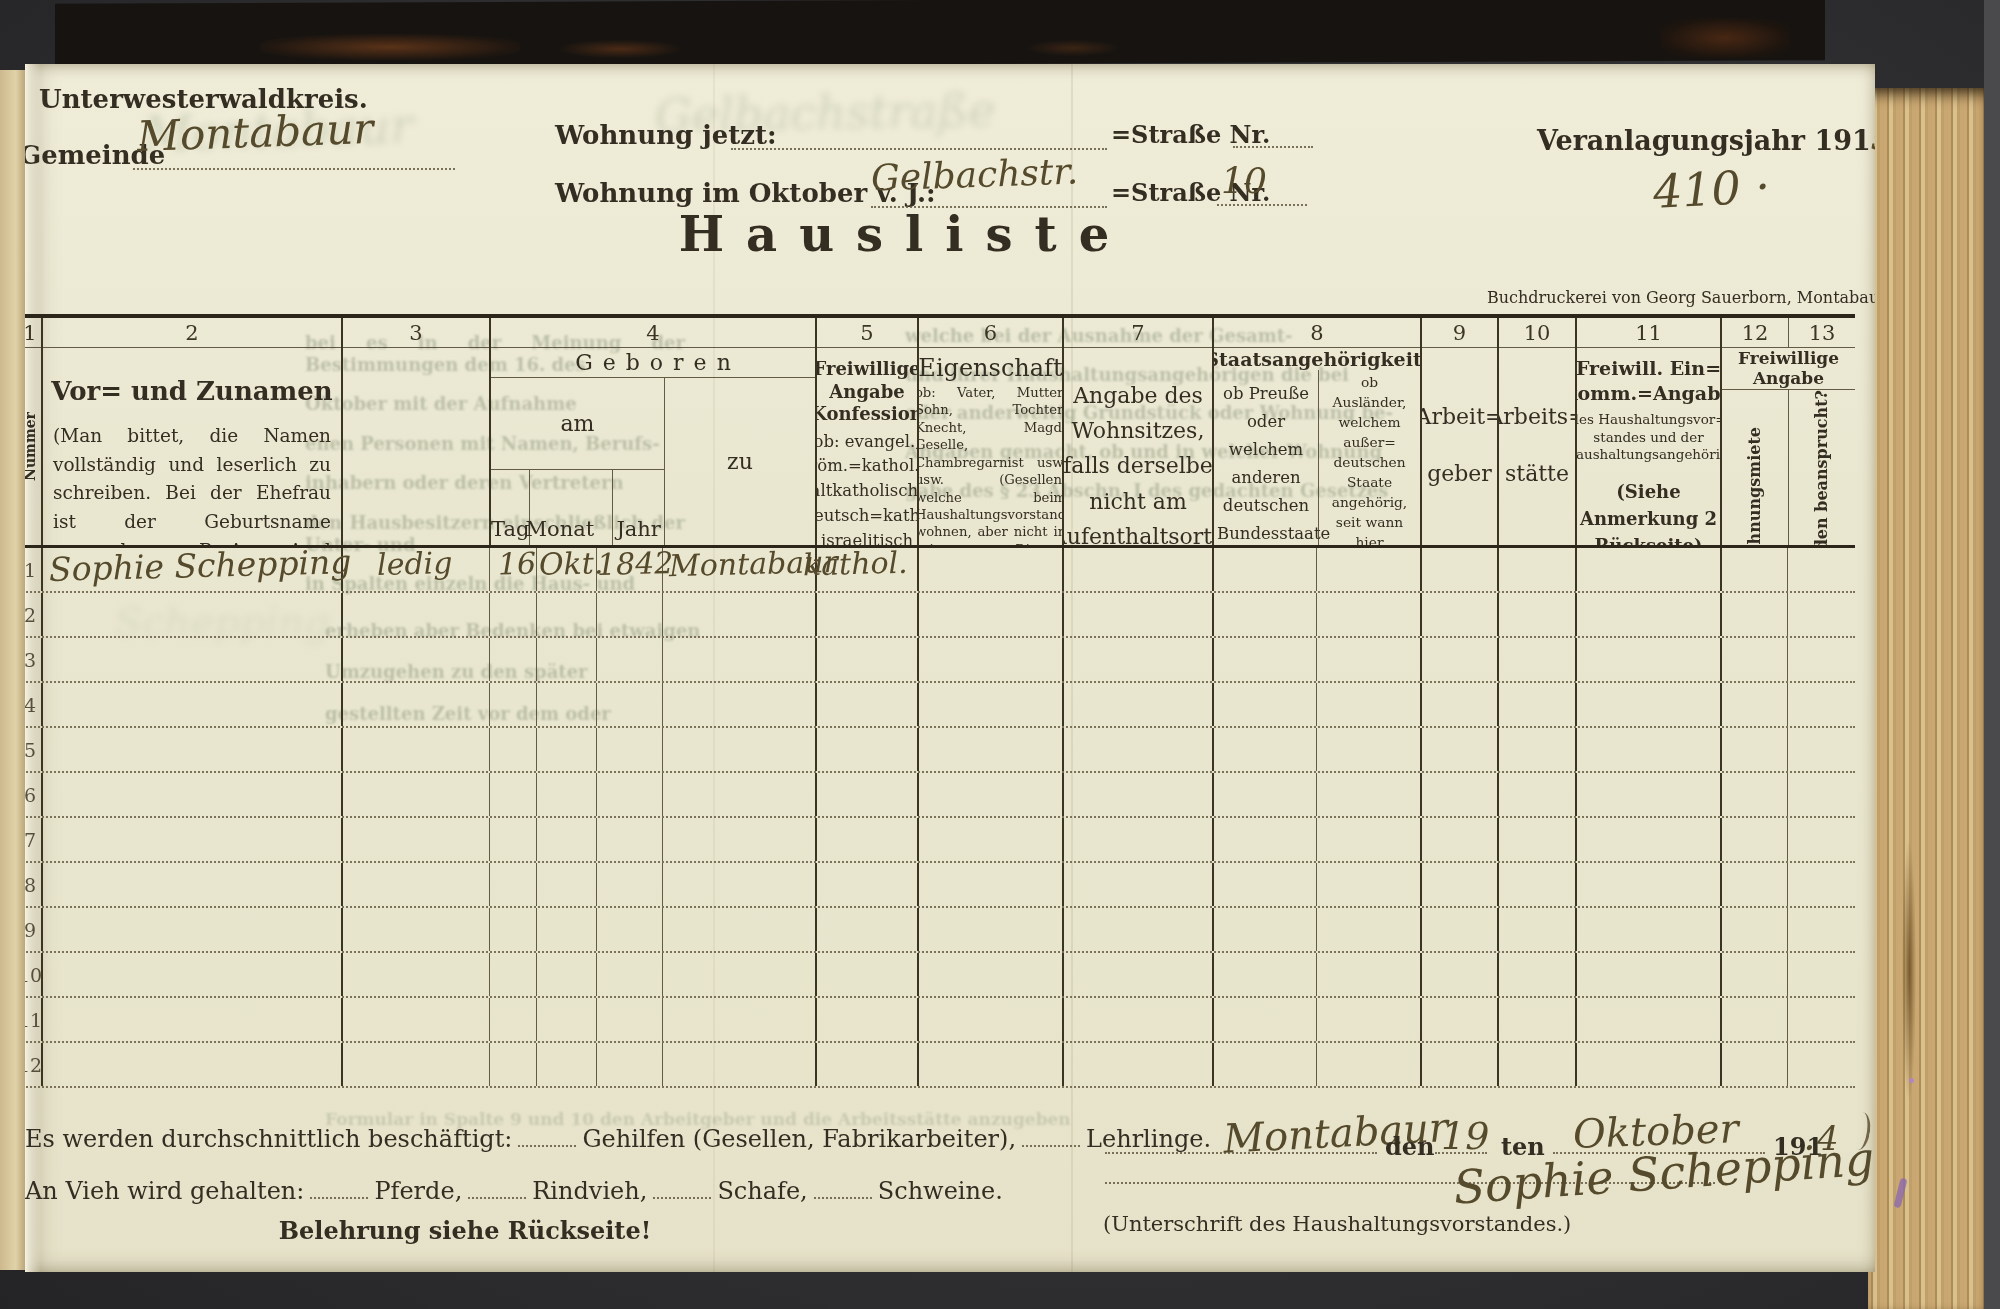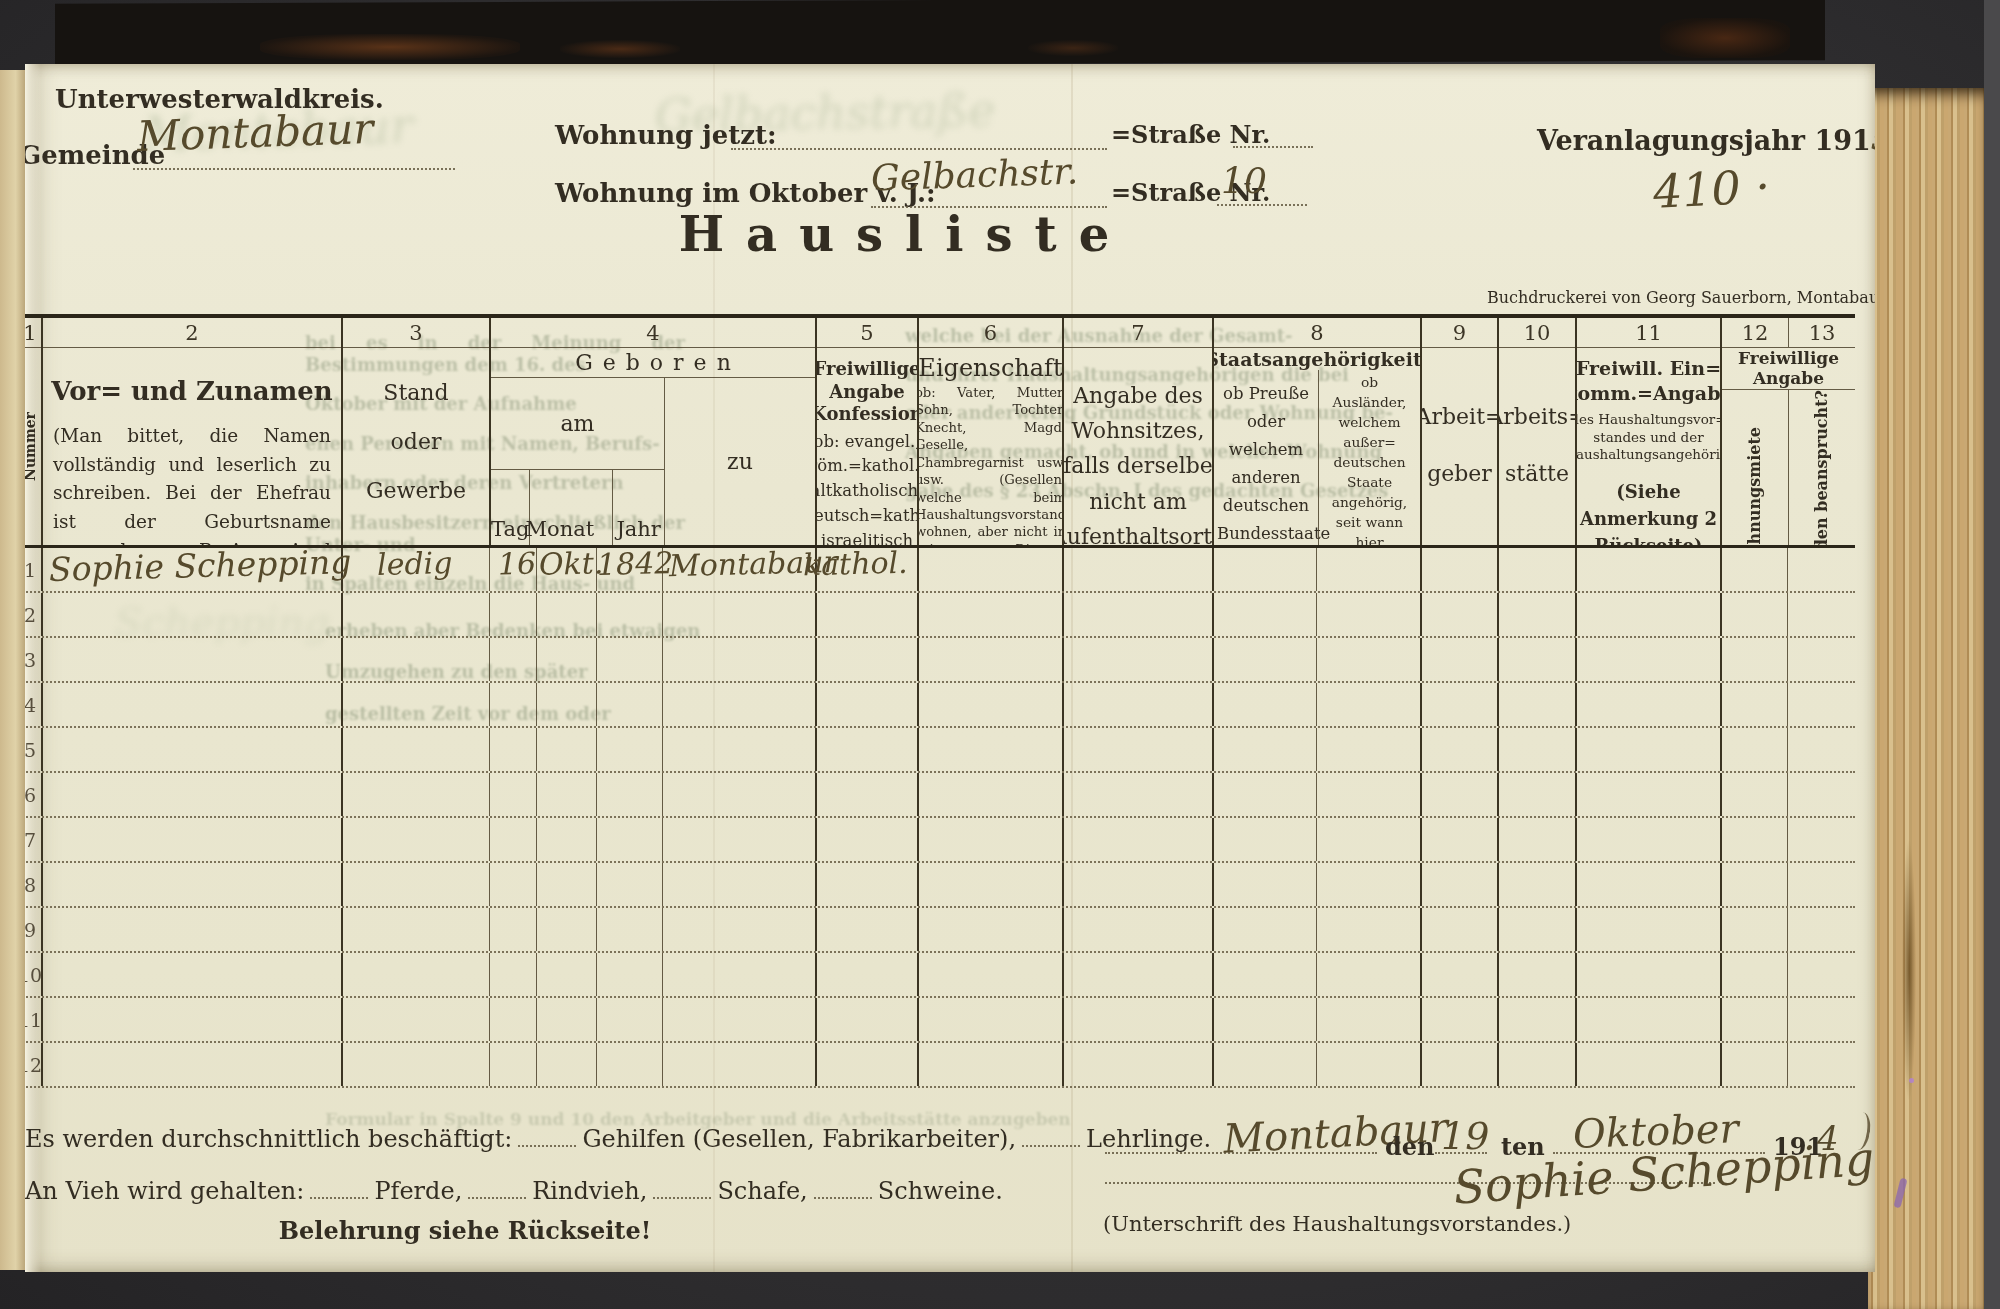--- a/index.html
+++ b/index.html
@@ -162,21 +162,21 @@
     </div>
     <div class="ghost" style="left:300px;top:555px;width:700px;font-size:18px;line-height:1.3;">
       <div>erheben aber Bedenken bei etwaigen</div>
       <div>Umzugehen zu den später</div>
       <div>gestellten Zeit vor dem oder</div>
     </div>
     <div class="ghost" style="left:300px;top:1045px;width:900px;font-size:17px;opacity:.28;">
       <div>Formular in Spalte 9 und 10 den Arbeitgeber und die Arbeitsstätte anzugeben</div>
     </div>
 
-    <div class="p b" style="left:14px;top:20px;font-size:26px;margin-left:16px;">Unterwesterwaldkreis.</div>
+    <div class="p b" style="left:14px;top:20px;font-size:26px;">Unterwesterwaldkreis.</div>
     <div class="p b" style="left:-6px;top:76px;font-size:26px;">Gemeinde</div>
     <div class="dotline" style="left:108px;top:76px;width:322px;height:28px;"></div>
     <div class="p hw" style="left:112px;top:44px;font-size:42px;transform:rotate(-2deg);">Montabaur</div>
 
     <div class="p b" style="left:530px;top:56px;font-size:26px;">Wohnung jetzt:</div>
     <div class="dotline" style="left:706px;top:56px;width:376px;height:28px;"></div>
     <div class="p b" style="left:1086px;top:56px;font-size:24px;">=Straße Nr.</div>
     <div class="dotline" style="left:1208px;top:56px;width:80px;height:26px;"></div>
 
     <div class="p b" style="left:530px;top:114px;font-size:26px;">Wohnung im Oktober v. J.:</div>
@@ -204,27 +204,20 @@
         </div>
         <div class="hcol w-c2">
           <div class="numrow">2</div>
           <div class="hbody">
             <div class="h-title2">Vor= und Zunamen</div>
             <div class="h-note2">(Man bittet, die Namen vollständig und leserlich zu schreiben. Bei der Ehefrau ist der Geburtsname anzugeben, z. B. Anna Apel geb. Becker.)</div>
           </div>
         </div>
         <div class="hcol w-c3">
           <div class="numrow">3</div>
-          <div class="hbody">
-              <div class="h-c3">
-            <span>Stand</span>
-            <span>oder</span>
-            <span>Gewerbe</span>
-          </div>
-            </div>
         </div>
         <div class="hcol w-c4">
           <div class="numrow">4</div>
           <div class="geb-label">Geboren</div>
           <div class="geb-split">
             <div class="am-part">
               <div class="am-cell">am</div>
               <div class="tmj">
                 <div style="width:47px;">Tag</div>
                 <div style="width:60px;">Monat</div>

